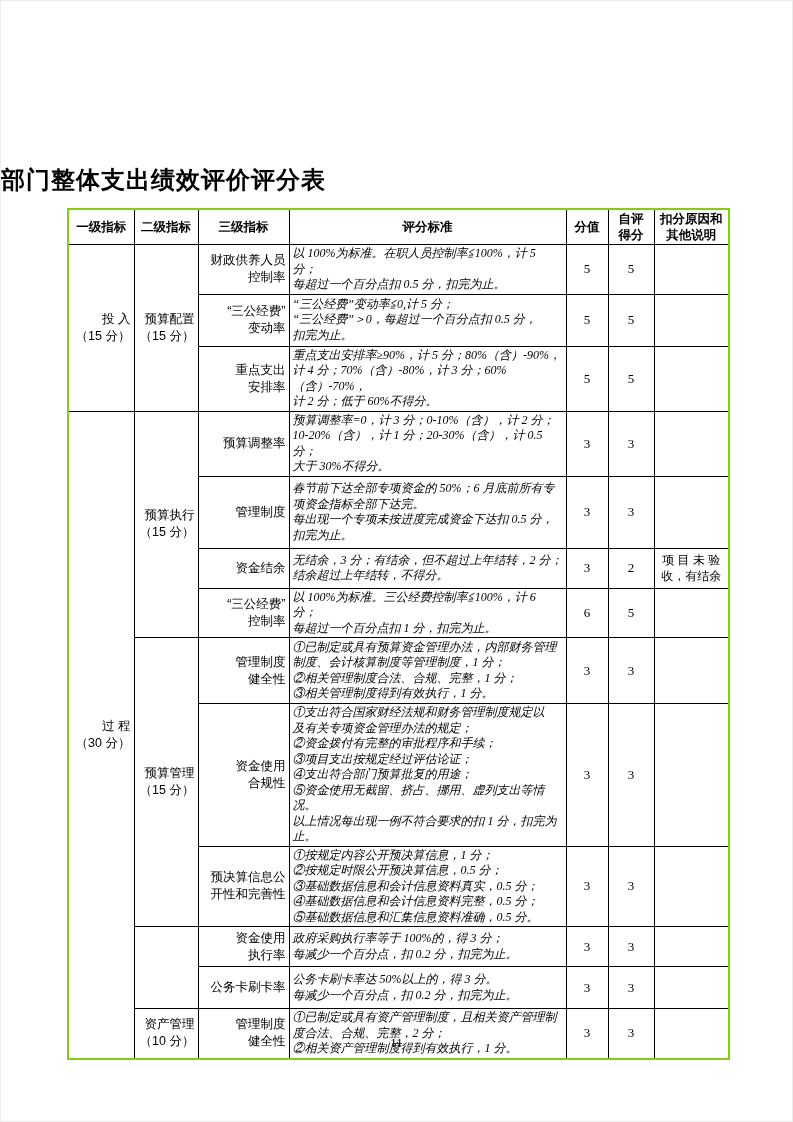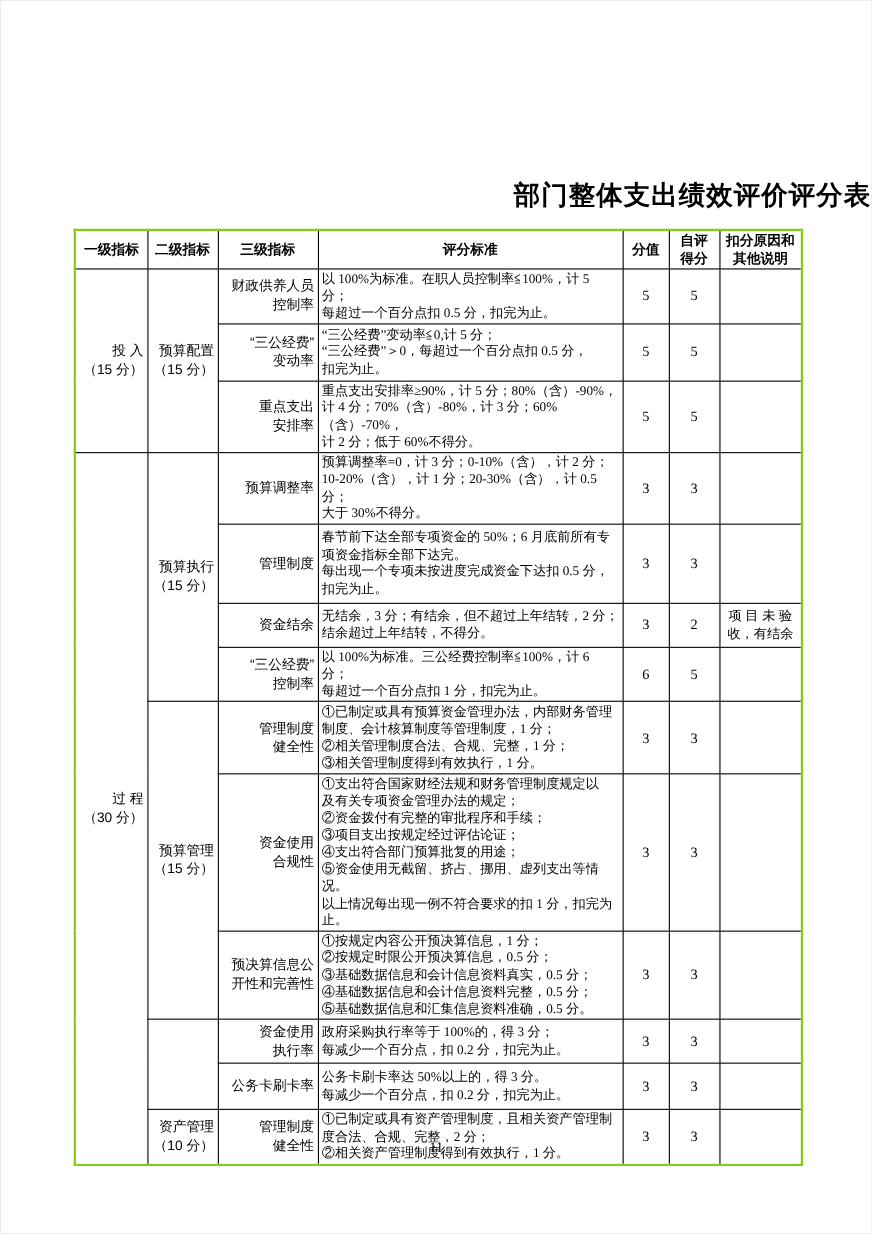--- a/index.html
+++ b/index.html
@@ -11,22 +11,22 @@
     box-sizing: border-box;
     border: 1px solid #ececec;
     overflow: hidden;
     color: #000;
   }
   .doc-title {
     position: absolute;
     top: 163px;
     left: 0;
     width: 100%;
-    text-align: right;
-    font-family: Liberation Mono, monospace;
+    text-align: left;
+    font-family: Liberation Sans, sans-serif;
     font-weight: 700;
     font-size: 24px;
     letter-spacing: 1px;
     line-height: 32px;
     white-space: pre-line;
   }
   table.score-table {
     position: absolute;
     left: 66px;
     top: 207px;
@@ -58,20 +58,21 @@
     white-space: pre-line;
     line-height: 17px;
   }
   td.c-crit {
     font-family: "Liberation Serif", "DejaVu Serif", serif;
     font-size: 12px;
     text-align: left;
     white-space: pre-line;
     line-height: 15.5px;
     padding: 2px 5px;
+    font-style: italic;
   }
   td.c-num {
     font-family: "Liberation Serif", "DejaVu Serif", serif;
     font-size: 13px;
     text-align: center;
   }
   td.c-note {
     font-family: "Liberation Sans", "DejaVu Sans", sans-serif;
     font-size: 12px;
     text-align: center;

